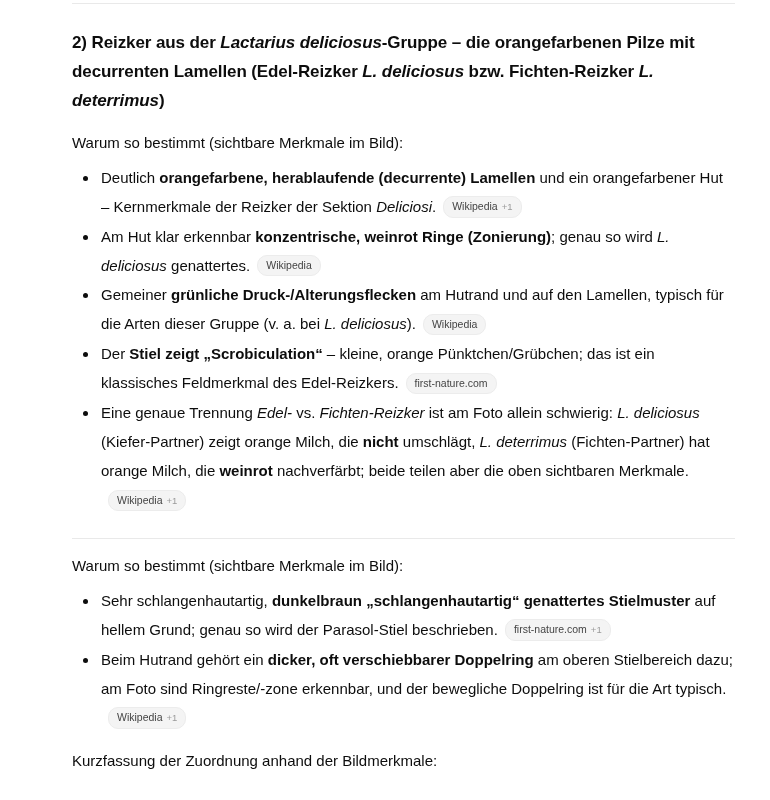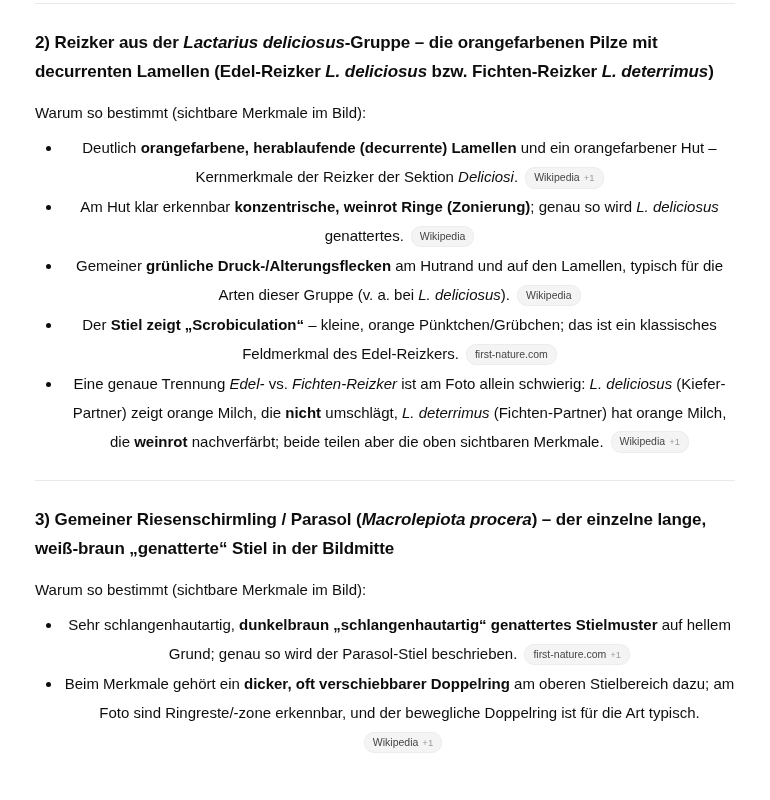--- a/index.html
+++ b/index.html
@@ -13,29 +13,29 @@
     --icon:#5f5f5f;
   }
   *{box-sizing:border-box;}
   html,body{margin:0;padding:0;}
   body{
     width:770px;height:800px;overflow:hidden;
     background:var(--background);
     color:var(--text-color);
     font-family:"Liberation Sans",sans-serif;
   }
-  .content{padding:0 35px;}
+  .content{padding:0 35px;margin-left:37px;}
   .top-divider{border:none;border-top:1px solid var(--divider);margin:3px 0 0;}
   .section-divider{border:none;border-top:1px solid var(--divider);margin:23px 0 0;}
   h3.section-heading{
     font-size:17px;font-weight:700;line-height:1.72;
     margin:24px 0 8px;letter-spacing:-0.1px;
   }
   p.bold-lead{font-size:15px;font-weight:400;line-height:1.6;margin:15px 0 9px;}
-  ul.bullets{margin:9px 0 16px;padding-left:27px;font-size:15px;line-height:1.93;text-align:center;}
+  ul.bullets{margin:9px 0 16px;padding-left:27px;font-size:15px;line-height:1.93;}
   ul.bullets li{margin:1px 0;padding-left:2px;}
   .b{font-weight:700;}
   .i{font-style:italic;}
   .badge{
     display:inline-block;position:relative;top:-1.5px;
     background:var(--badge-bg);
     border:1px solid var(--badge-border);
     border-radius:10px;
     padding:1px 8px 2px;
     font-size:10.5px;line-height:1.55;
@@ -63,24 +63,24 @@
 
   <li><span><span>Gemeiner </span><span class="b">grünliche Druck-/Alterungsflecken</span><span> am Hutrand und auf den Lamellen, typisch für die Arten dieser Gruppe (v. a. bei </span><span class="i">L. deliciosus</span><span>).</span></span><span class="badge"><span>Wikipedia</span></span></li>
 
   <li><span><span>Der </span><span class="b">Stiel zeigt „Scrobiculation“</span><span> – kleine, orange Pünktchen/Grübchen; das ist ein klassisches Feldmerkmal des Edel-Reizkers.</span></span><span class="badge"><span>first-nature.com</span></span></li>
 
   <li><span><span>Eine genaue Trennung </span><span class="i">Edel-</span><span> vs. </span><span class="i">Fichten-Reizker</span><span> ist am Foto allein schwierig: </span><span class="i">L. deliciosus</span><span> (Kiefer-Partner) zeigt orange Milch, die </span><span class="b">nicht</span><span> umschlägt, </span><span class="i">L. deterrimus</span><span> (Fichten-Partner) hat orange Milch, die </span><span class="b">weinrot</span><span> nachverfärbt; beide teilen aber die oben sichtbaren Merkmale.</span></span><span class="badge"><span>Wikipedia</span><span class="badge-extra">+1</span></span></li>
 </ul>
 
   <hr class="section-divider">
 
-  <h3 class="section-heading"><span>3) Gemeiner Riesenschirmling / Parasol (</span><span class="i">Macrolepiota procera</span><span>) – der einzelne lange, weiß-braun „genatterte“ Stiel in der Bildmitte</span></h3>
 
   <p class="bold-lead">Warum so bestimmt (sichtbare Merkmale im Bild):</p>
 
   <ul class="bullets">
   <li><span><span>Sehr schlangenhautartig, </span><span class="b">dunkelbraun „schlangenhautartig“ genattertes Stielmuster</span><span> auf hellem Grund; genau so wird der Parasol-Stiel beschrieben.</span></span><span class="badge"><span>first-nature.com</span><span class="badge-extra">+1</span></span></li>
 
-  <li><span><span>Beim Merkmale gehört ein </span><span class="b">dicker, oft verschiebbarer Doppelring</span><span> am oberen Stielbereich dazu; am Foto sind Ringreste/-zone erkennbar, und der bewegliche Doppelring ist für die Art typisch.</span></span><span class="badge"><span>Wikipedia</span><span class="badge-extra">+1</span></span></li>
+  <li><span><span>Beim Hutrand gehört ein </span><span class="b">dicker, oft verschiebbarer Doppelring</span><span> am oberen Stielbereich dazu; am Foto sind Ringreste/-zone erkennbar, und der bewegliche Doppelring ist für die Art typisch.</span></span><span class="badge"><span>Wikipedia</span><span class="badge-extra">+1</span></span></li>
 </ul>
 
+  <p class="bold-lead">Kurzfassung der Zuordnung anhand der Bildmerkmale:</p>
 
 </div>
 
 </body></html>

